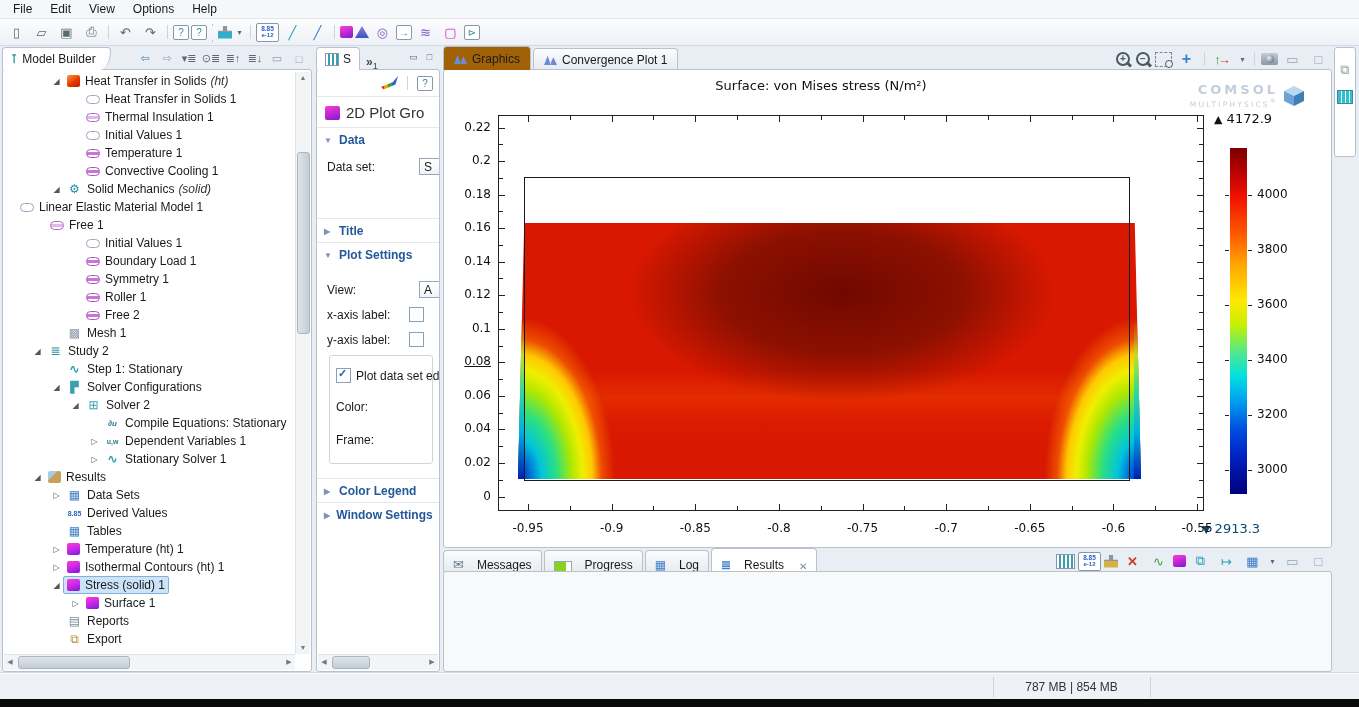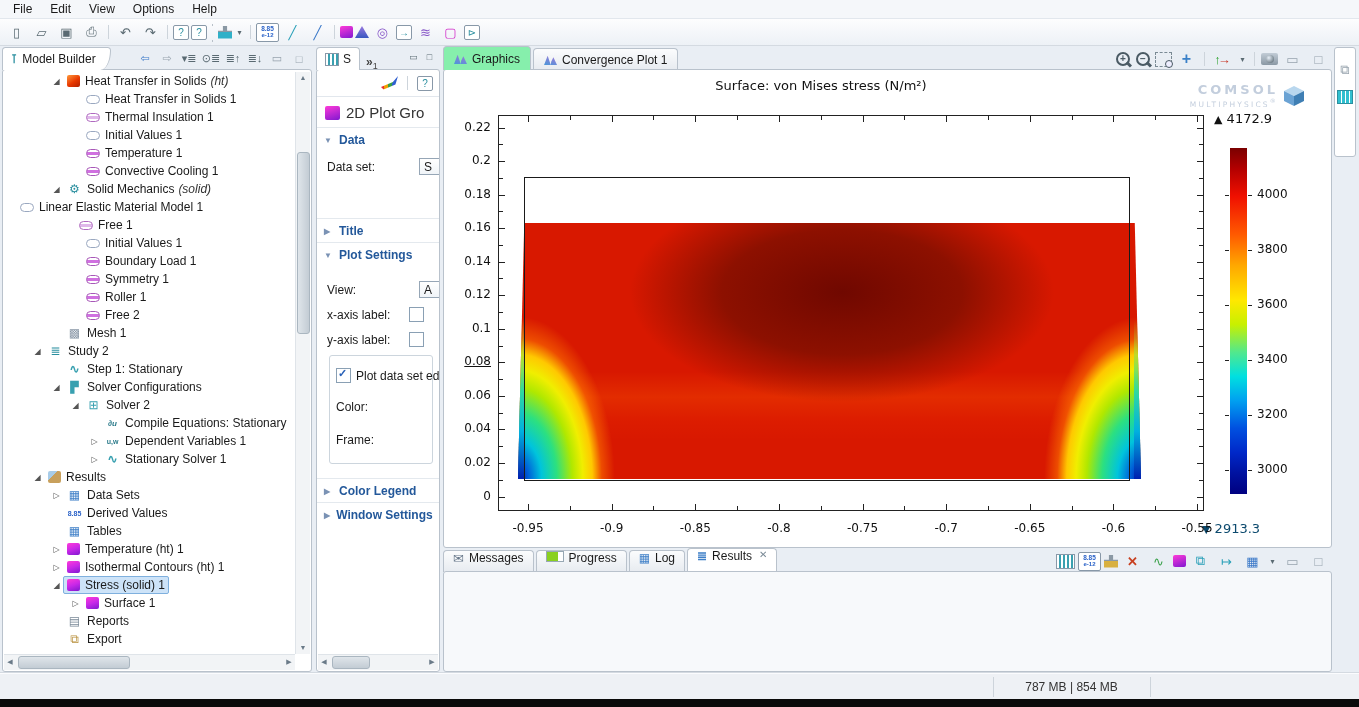--- a/index.html
+++ b/index.html
@@ -32,21 +32,21 @@
   .ic-axes::before{content:"↑";color:#28a028;font-weight:bold;margin-right:-3px}
   .ic-axes::after{content:"→";color:#c83828;font-weight:bold}
   .ic-camera{width:17px;height:12px;background:linear-gradient(#c2ccd6,#8a98a4);border-radius:2px;position:relative}
   .ic-camera::after{content:"";position:absolute;left:5px;top:2px;width:8px;height:8px;border-radius:50%;background:radial-gradient(circle at 35% 35%,#e8f0f8,#4a5a64)}
   .ic-sliders{width:17px;height:13px;border:1px solid #8898a8;background:repeating-linear-gradient(90deg,#fff 0 2px,#3aa0b0 2px 4px)}
   .ic-columns{width:14px;height:12px;border:1px solid #2a8f9f;background:repeating-linear-gradient(90deg,#30c0d0 0 3px,#fff 3px 4px)}
   
   .pcontent{position:absolute;left:0;right:0;bottom:0;background:#fff;border:1px solid #b9c2cc;border-radius:3px;box-sizing:border-box}
   .tabrow{position:absolute;left:0;top:0;right:0;height:23px}
   .tab{display:inline-flex;align-items:center;gap:5px;height:21px;padding:0 10px;border:1px solid #b9c2cc;border-bottom:none;border-radius:4px 4px 0 0;background:linear-gradient(#fbfcfd,#e7ebf0);margin-right:2px;font-size:12px;vertical-align:bottom}
-  .tab.active{background:#86efac;height:23px;position:relative;z-index:2}
+  .tab.active{background:#a16207;height:23px;position:relative;z-index:2}
   .winbtns{position:absolute;right:4px;top:3px;display:flex;gap:3px}
   .wbtn{width:13px;height:13px;display:flex;align-items:center;justify-content:center;color:#5a6a72;font-size:9px}
   
   #mb-wrap{position:absolute;left:2px;top:47px;width:310px;height:625px}
   #mb-head{position:absolute;left:0;top:0;right:0;height:23px;z-index:2}
   .mb-tab{display:inline-flex;align-items:center;gap:5px;height:22px;padding:0 14px 0 8px;border:1px solid #b9c2cc;border-bottom:none;border-radius:4px 4px 12px 0/4px 4px 22px 0;background:#fff;font-size:12px}
   .mb-tools{position:absolute;right:3px;top:3px;display:flex;align-items:center;gap:2px}
   .mb-tools .tool{width:20px;height:17px;font-size:11px}
   #mb-body{top:22px}
   .tree{position:absolute;left:0;top:2px;right:16px;bottom:17px;overflow:hidden}
@@ -102,21 +102,21 @@
   .cbmin{position:absolute;left:757px;top:450px;font-size:13px;color:#0c4a6e;white-space:nowrap}
   .cbtri{font-size:11px}
   .logo{position:absolute;top:12px;right:52px;text-align:right;color:#c3cedd;line-height:1.15}
   .logo-l1{font-size:13px;font-weight:bold;letter-spacing:3px}
   .logo-l2{font-size:7.5px;letter-spacing:2.2px}
   .logo-reg{font-size:6px;vertical-align:super}
   .logo-cube{position:absolute;top:13px;right:24px}
   
   #bot-wrap{position:absolute;left:443px;top:549px;width:889px;height:123px}
   #bot-body{top:22px;background:#f7f9fb}
-  .btab{display:inline-flex;align-items:flex-start;gap:5px;height:21px;padding:0 9px;border:1px solid #b9c2cc;border-bottom:none;border-radius:4px 4px 0 0;background:linear-gradient(#fbfcfd,#e7ebf0);margin-right:2px;vertical-align:bottom}
+  .btab{display:inline-flex;align-items:flex-end;gap:13px;height:21px;padding:0 9px;border:1px solid #b9c2cc;border-bottom:none;border-radius:4px 4px 0 0;background:linear-gradient(#fbfcfd,#e7ebf0);margin-right:2px;vertical-align:bottom}
   .btab.active{background:#fff;height:23px}
   .tclose{color:#7a8a96;font-size:10px;margin-left:2px}
   .i-envelope::before{content:"✉";color:#68788a;font-size:13px}
   .i-progress{width:16px;height:9px;border:1px solid #98a8b4;background:linear-gradient(90deg,#8ad020 0 70%,#fff 70%)}
   .i-log::before{content:"▦";color:#4080c8;font-size:12px}
   .i-results::before{content:"≣";color:#4080c8;font-weight:bold;font-size:12px}
   .i-plot{width:13px;height:11px;background:linear-gradient(200deg,#b070d8,#4a98d8);clip-path:polygon(0 100%,28% 15%,52% 100%,55% 70%,72% 30%,100% 100%)}
   
   .ti-heat{background:linear-gradient(145deg,#ff9a3c 0%,#e83800 55%,#b02000);border-radius:2px;width:13px;height:12px}
   .ti-pill-o{width:12px;height:7px;border:1px solid #9aa8c0;border-radius:5px}
@@ -359,21 +359,21 @@
 
           <div class="tree-row" style="">
             <span class="arrow"></span>
             <span class="hl">
               <span class="ticon ti-pill-o"></span>
               <span>Linear Elastic Material Model 1</span>
 
             </span>
           </div>
 
-          <div class="tree-row" style="padding-left: 59px;">
+          <div class="tree-row" style="padding-left: 30px;">
             <span class="arrow"></span>
             <span class="hl">
               <span class="ticon ti-pill-b"></span>
               <span>Free 1</span>
 
             </span>
           </div>
 
           <div class="tree-row" style="padding-left: 66px;">
             <span class="arrow"></span>

